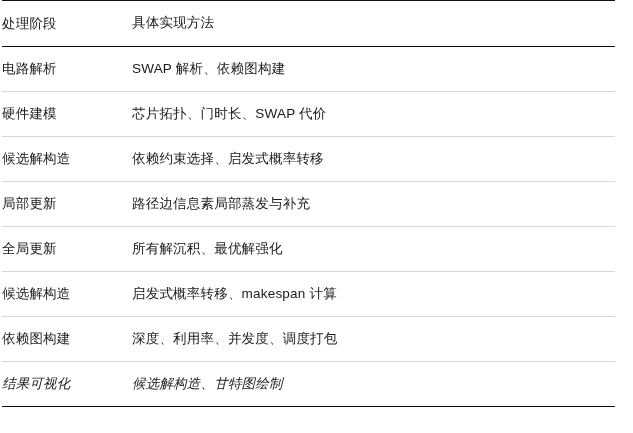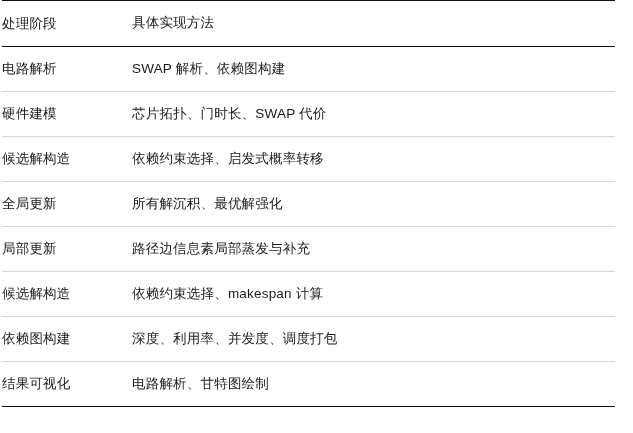--- a/index.html
+++ b/index.html
@@ -47,20 +47,21 @@
   table.data-table thead th {
     border-top: 1px solid #111111;
     border-bottom: 1px solid #111111;
     font-size: 13.5px;
   }
   table.data-table tbody tr td {
     border-bottom: 1px solid #d6d6d6;
   }
   table.data-table tbody tr:last-child td {
     border-bottom: 1px solid #111111;
+    font-style: italic;
   }
   .cell-stage {
     padding-left: 2px;
   }
   .cell-method {
     padding-left: 26px;
   }
   thead .cell-method {
     padding-left: 26px;
     font-family: Liberation Mono, monospace;
@@ -88,34 +89,34 @@
       </tr>
       <tr>
         <td class="cell-stage">硬件建模</td>
         <td class="cell-method">芯片拓扑、门时长、SWAP 代价</td>
       </tr>
       <tr>
         <td class="cell-stage">候选解构造</td>
         <td class="cell-method">依赖约束选择、启发式概率转移</td>
       </tr>
       <tr>
+        <td class="cell-stage">局部更新</td>
+        <td class="cell-method">路径边信息素局部蒸发与补充</td>
+      </tr>
+      <tr>
         <td class="cell-stage">全局更新</td>
         <td class="cell-method">所有解沉积、最优解强化</td>
       </tr>
       <tr>
-        <td class="cell-stage">局部更新</td>
-        <td class="cell-method">路径边信息素局部蒸发与补充</td>
-      </tr>
-      <tr>
         <td class="cell-stage">候选解构造</td>
-        <td class="cell-method">依赖约束选择、makespan 计算</td>
+        <td class="cell-method">启发式概率转移、makespan 计算</td>
       </tr>
       <tr>
         <td class="cell-stage">依赖图构建</td>
         <td class="cell-method">深度、利用率、并发度、调度打包</td>
       </tr>
       <tr>
         <td class="cell-stage">结果可视化</td>
-        <td class="cell-method">电路解析、甘特图绘制</td>
+        <td class="cell-method">候选解构造、甘特图绘制</td>
       </tr>
     </tbody>
   </table>
 </div>
 
 </body></html>

